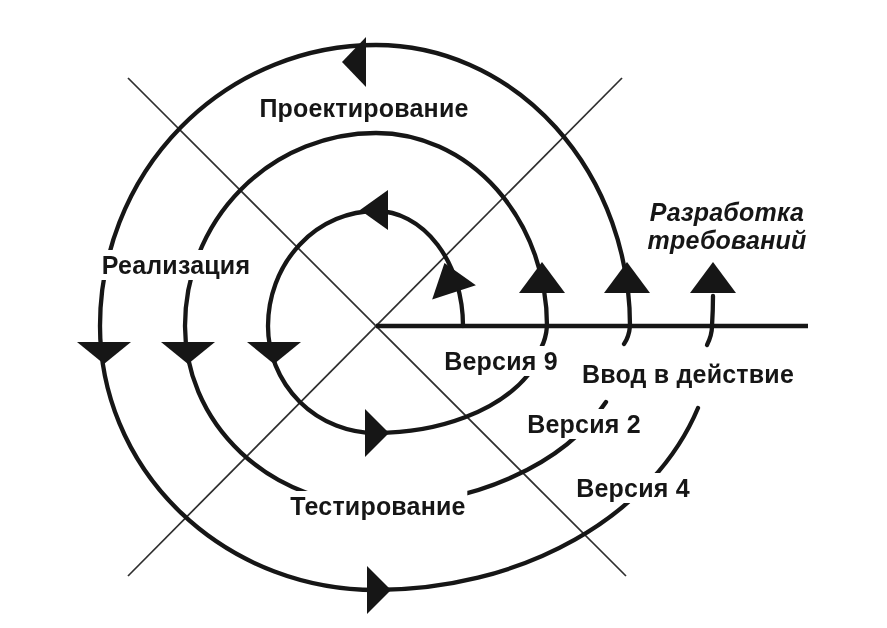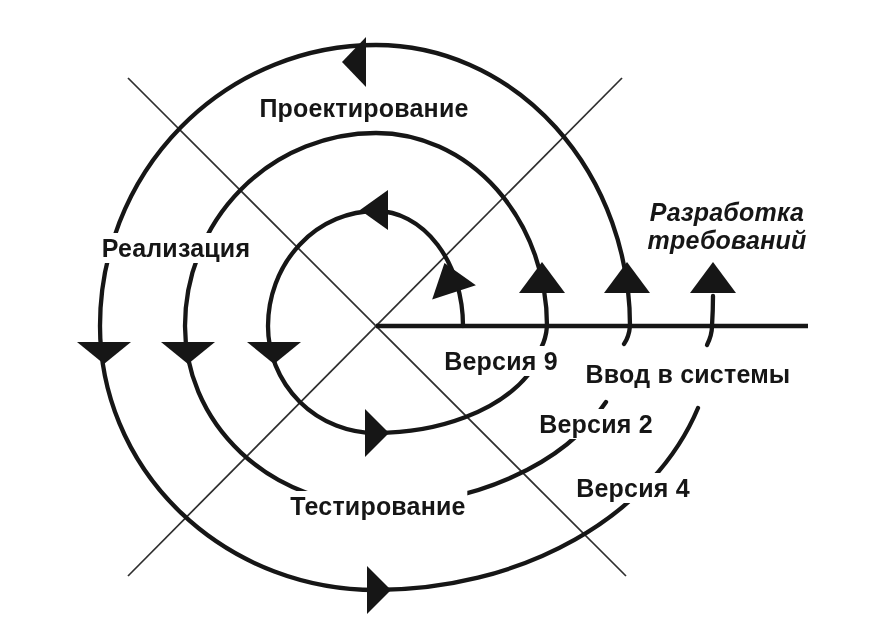--- a/index.html
+++ b/index.html
@@ -84,32 +84,32 @@
       <polygon points="366,37 366,87 342,62"></polygon>
       <polygon points="388,190 388,230 360,210"></polygon>
 
       <polygon points="365,409 365,457 389,433"></polygon>
       <polygon points="367,566 367,614 391,590"></polygon>
     </g>
   </svg>
 
   <div class="lbl" style="left:364px; top:108px;">Проектирование</div>
 
-  <div class="lbl" style="left:176px; top:248px;text-align:center;">Реализация</div>
+  <div class="lbl" style="left:176px; top:265px;text-align:center;">Реализация</div>
 
   <div class="lbl" style="left:378px; top:506px;">Тестирование</div>
 
   <div class="lbl two-line" style="left:727px; top:226px;font-style:italic;">
     <div>Разработка</div>
     <div>требований</div>
   </div>
 
   <div class="lbl two-line" style="left:688px; top:374px;">
-    <div>Ввод в системы</div>
+    <div>Ввод в действие</div>
   </div>
 
   <div class="lbl" style="left:501px; top:361px;">Версия 9</div>
 
-  <div class="lbl" style="left:596px; top:424px;">Версия 2</div>
+  <div class="lbl" style="left:584px; top:424px;">Версия 2</div>
 
   <div class="lbl" style="left:633px; top:488px;">Версия 4</div>
 
 </div>
 
 </body></html>

